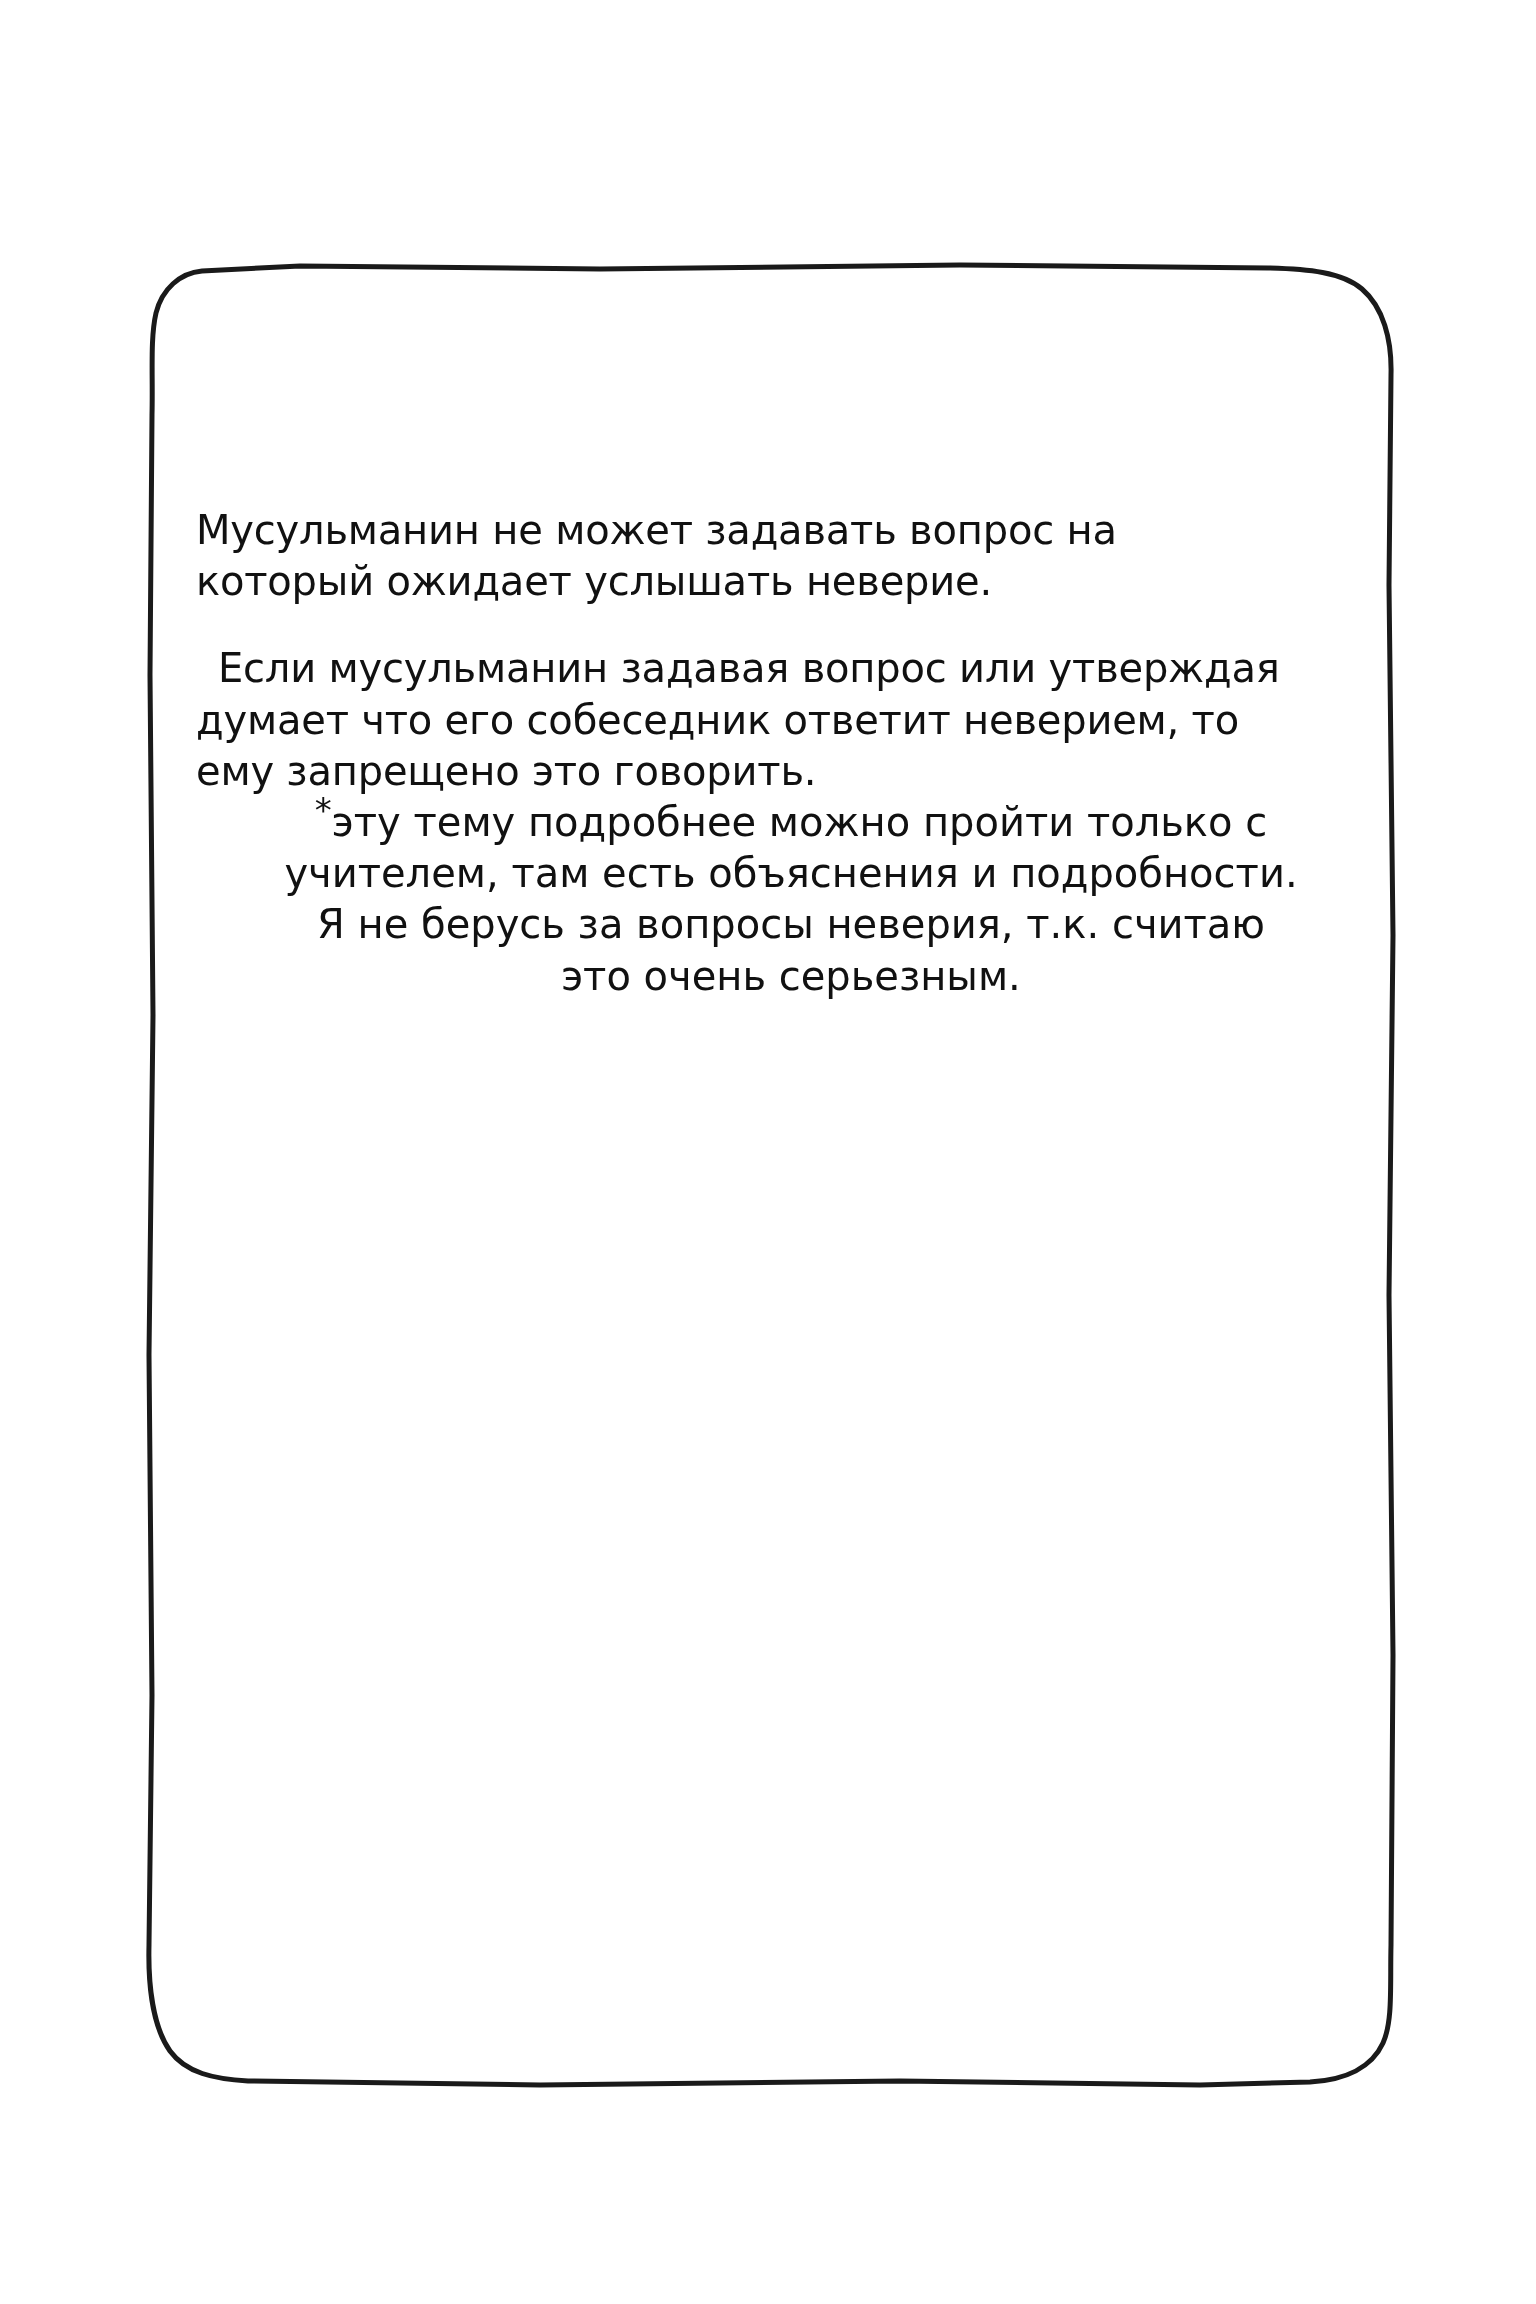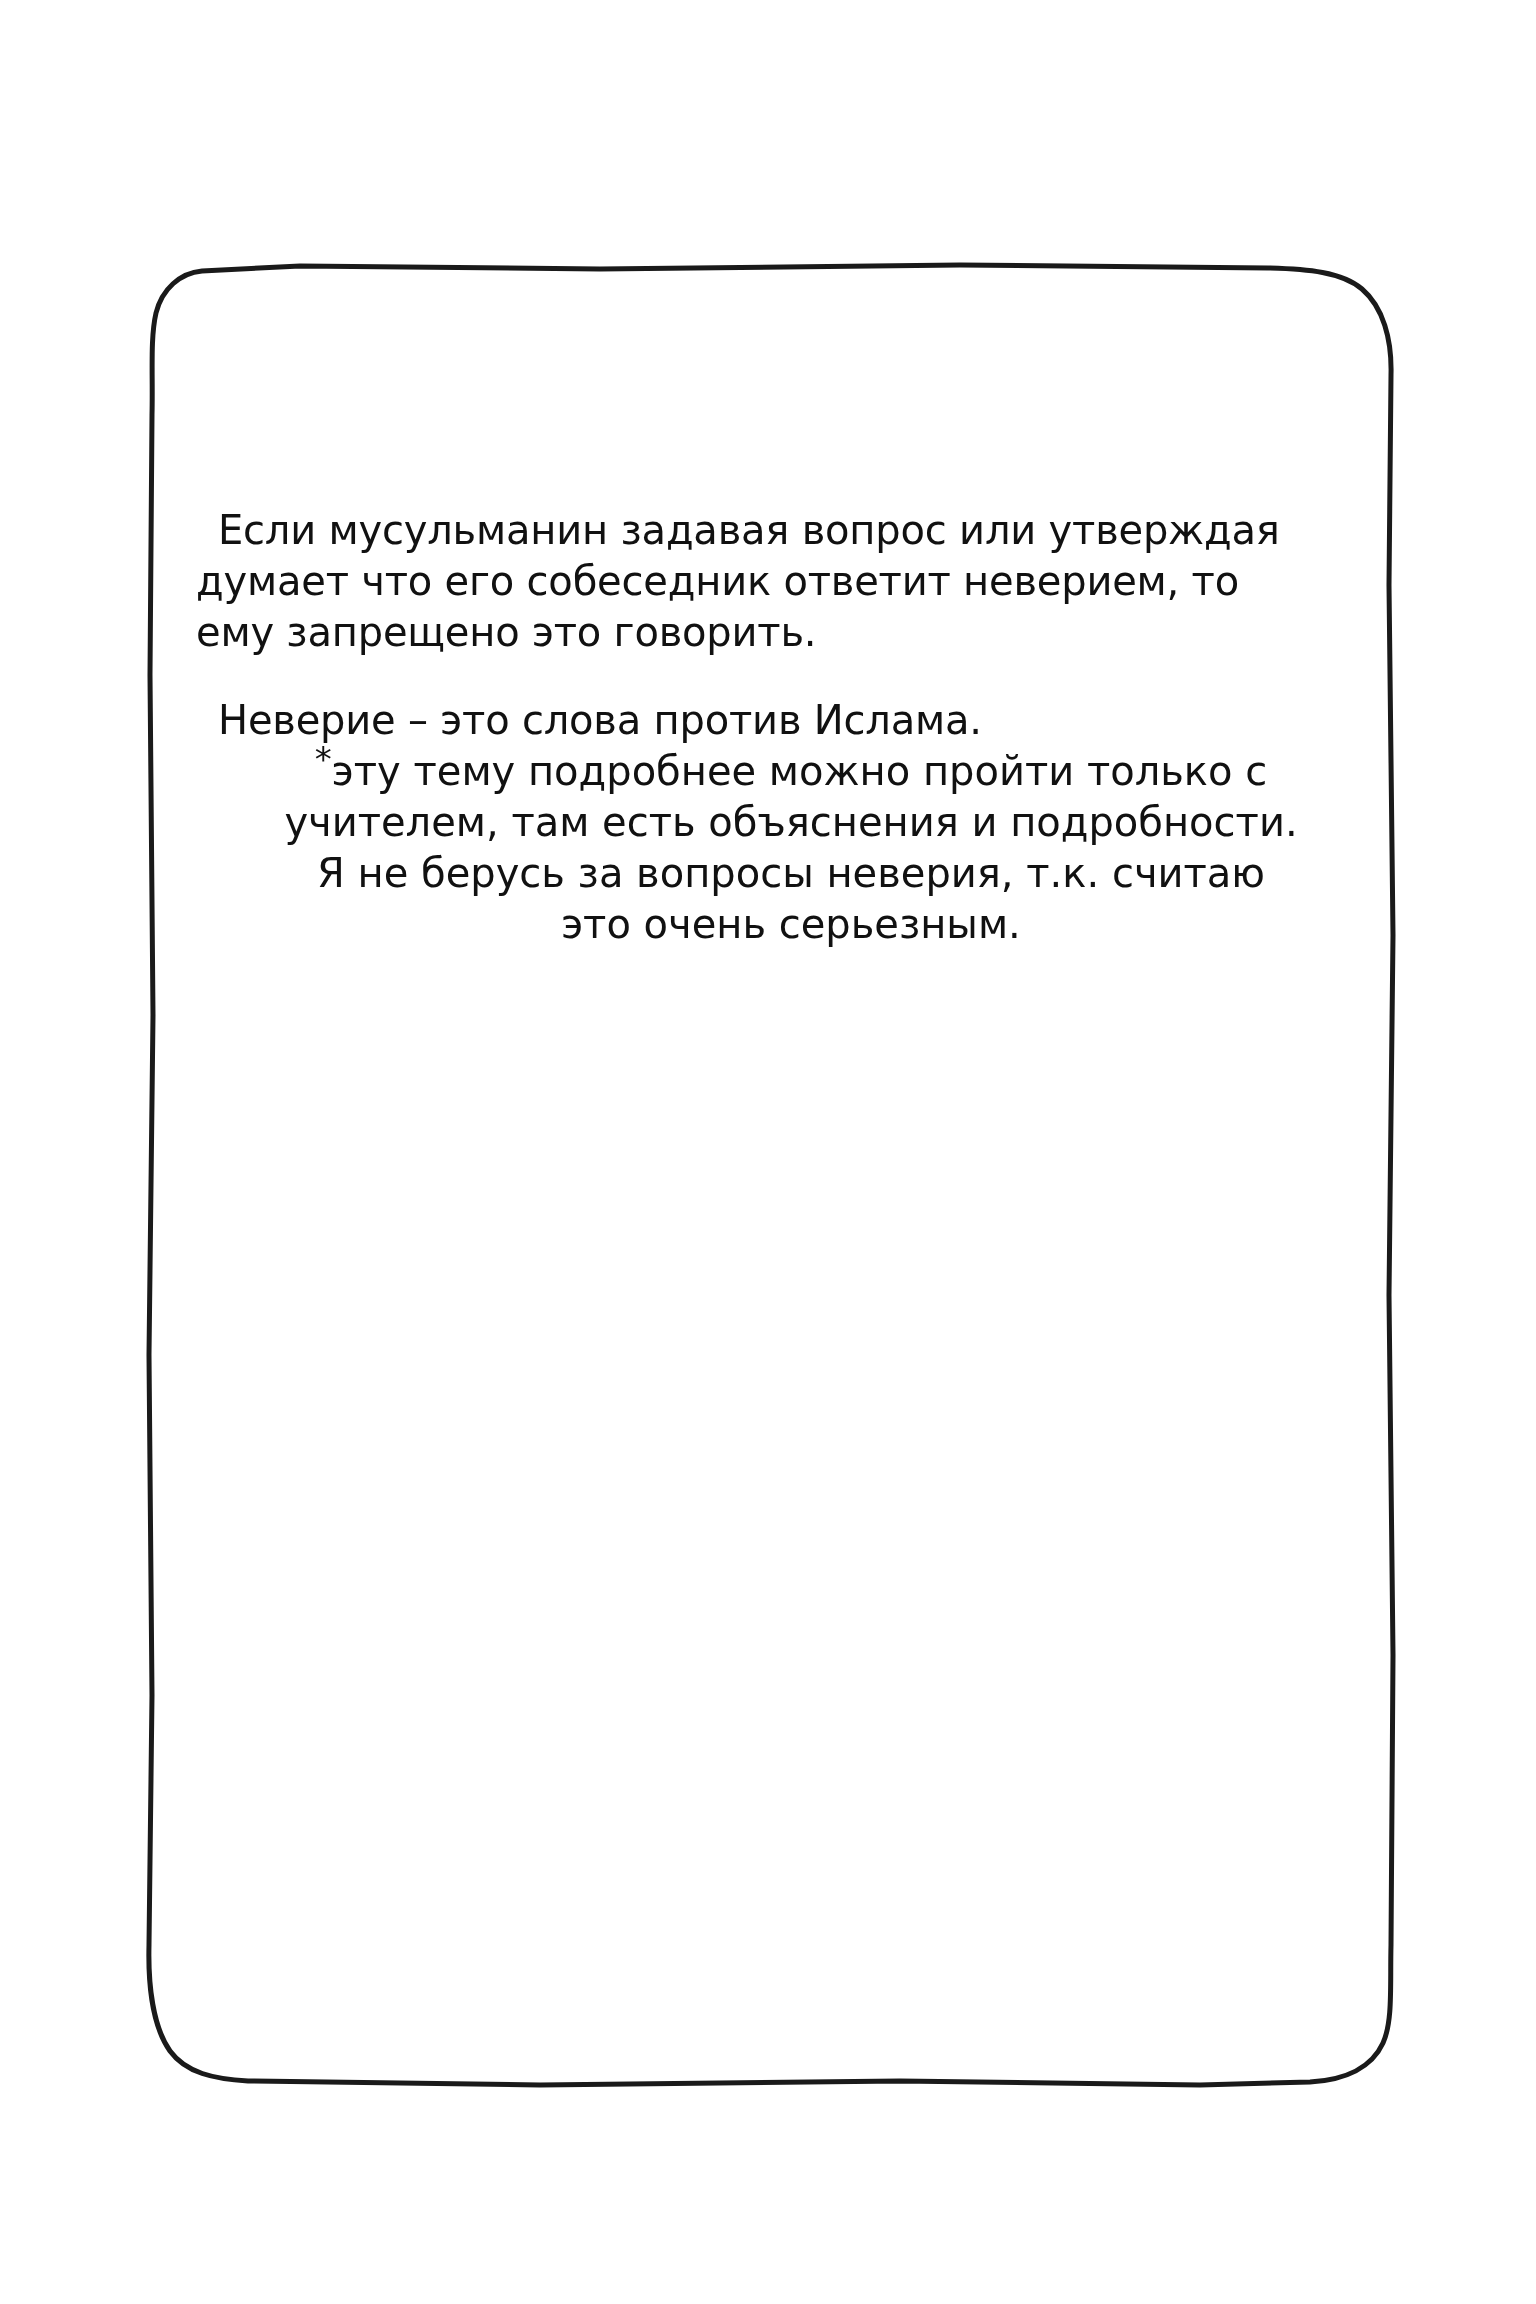--- a/index.html
+++ b/index.html
@@ -110,23 +110,24 @@
                C 1252 84, 1243 52, 1222 34
                C 1202 17, 1168 14, 1128 13
                L 820 10
                L 460 14
                L 160 11
                Z" fill="none" stroke="#1a1a1a" stroke-width="5" stroke-linecap="round" stroke-linejoin="round"></path>
     </svg>
   </div>
 
   <div class="text-block">
+    <p class="para">Мусульманин не может задавать вопрос на
+который ожидает услышать неверие.</p>
     <p class="para indent">Если мусульманин задавая вопрос или утверждая
 думает что его собеседник ответит неверием, то
 ему запрещено это говорить.</p>
-    <p class="para indent">Неверие – это слова против Ислама.</p>
     <p class="footnote"><span class="footnote-mark">*</span><span>эту тему подробнее можно пройти только с
 учителем, там есть объяснения и подробности.
 Я не берусь за вопросы неверия, т.к. считаю
 это очень серьезным.</span></p>
   </div>
 
 </div>
 
 </body></html>

